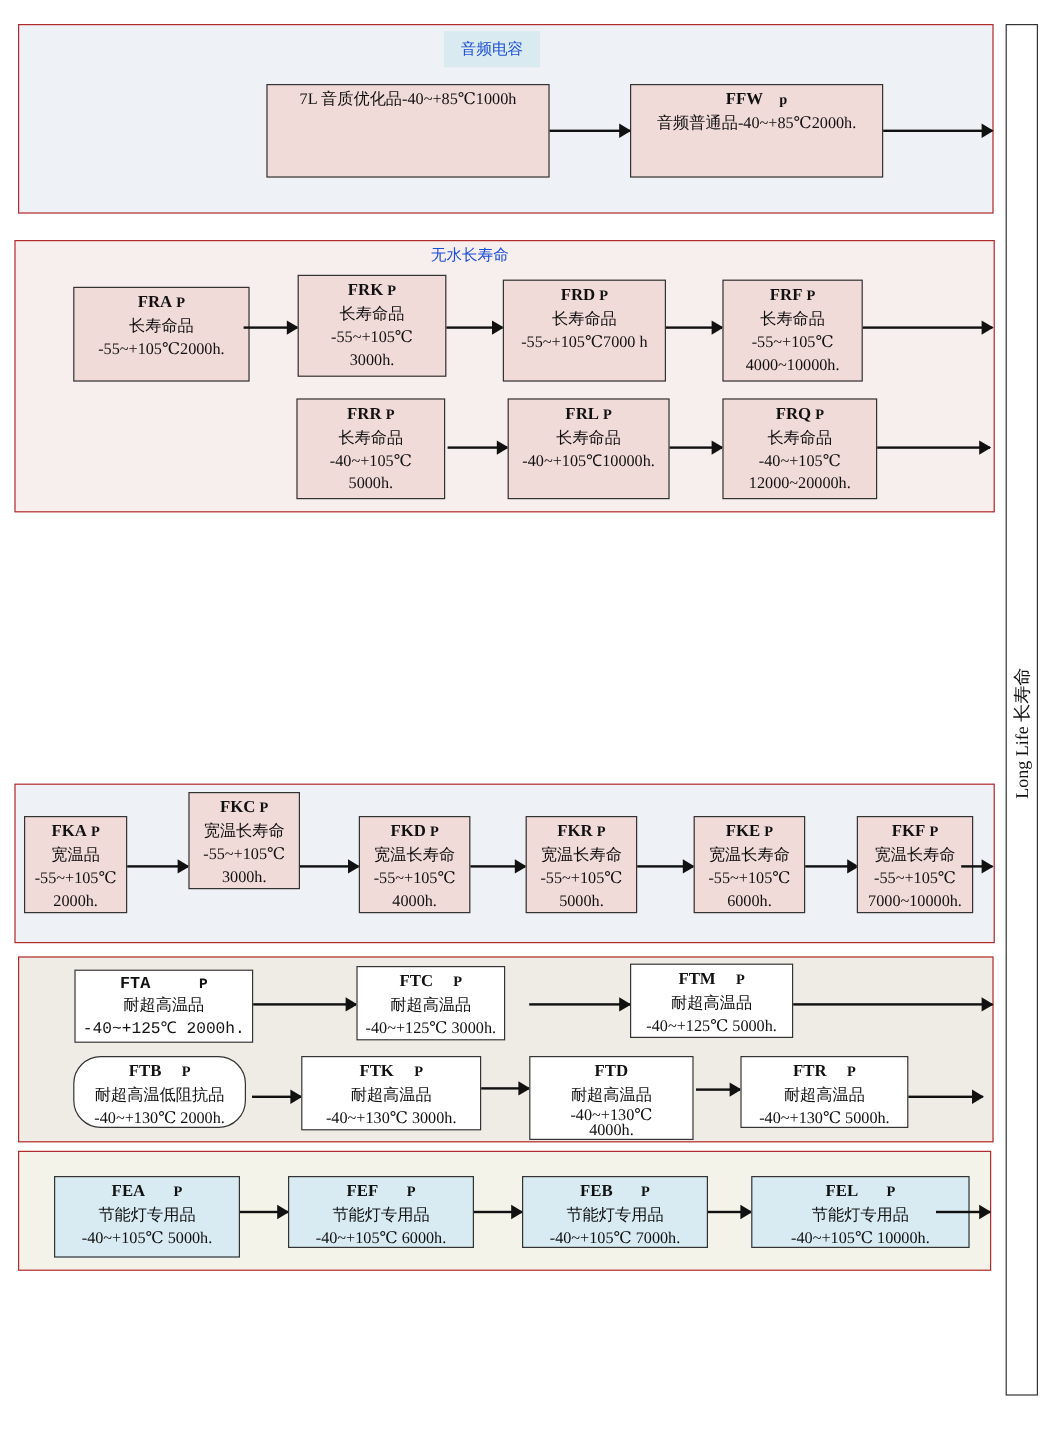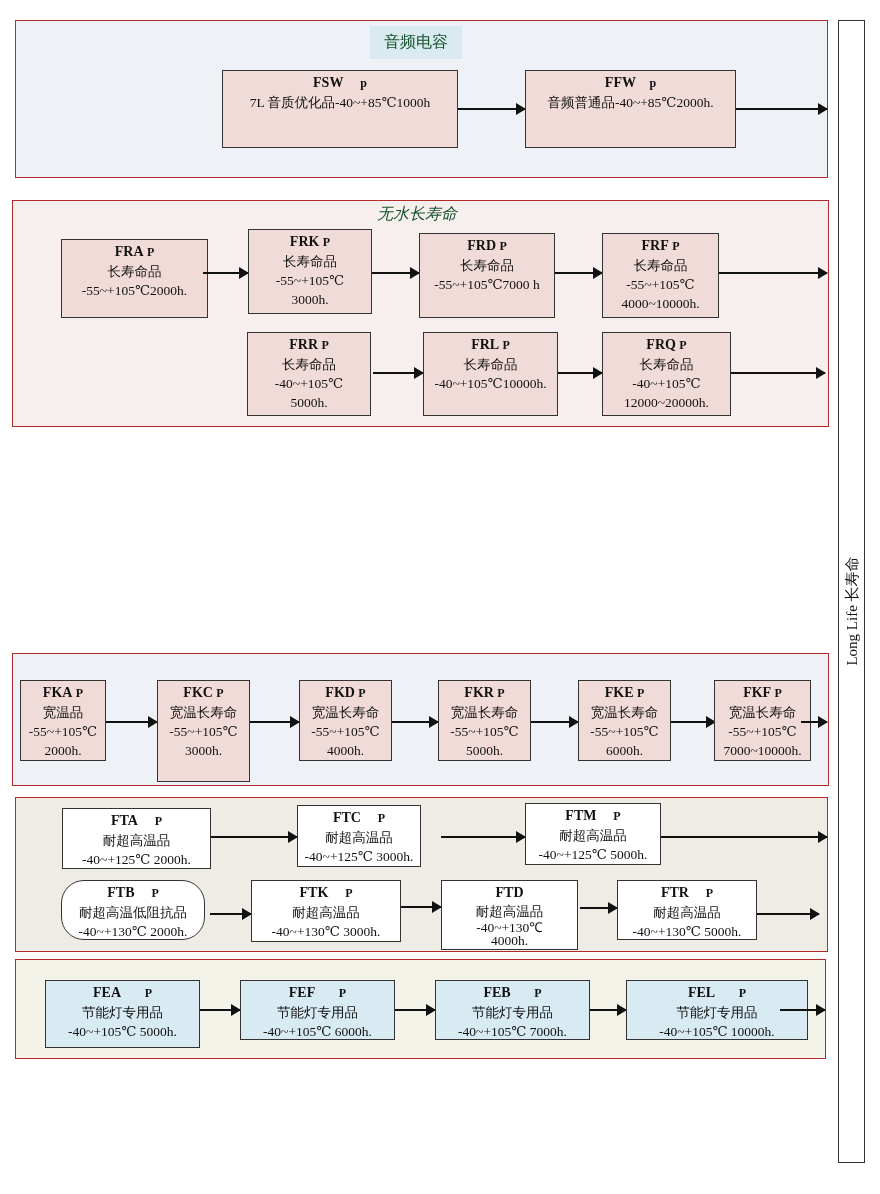--- a/index.html
+++ b/index.html
@@ -4,63 +4,62 @@
 <style>
   html, body { margin:0; padding:0; background:#ffffff; }
   body { width:880px; height:1194px; position:relative; overflow:hidden;
          font-family:"Liberation Serif","DejaVu Serif",serif; color:#111; }
   .group { position:absolute; border:1.5px solid #b22a2a; box-sizing:border-box; }
   .g-audio { background:#eef1f5; }
   .g-nowater { background:#f7eeee; }
   .g-wide { background:#eef1f5; }
   .g-hightemp { background:#efece5; }
   .g-energy { background:#f3f3ea; }
-  .gtitle { position:absolute; font-size:16px; color:#14532d; white-space:nowrap;text-align:right; }
+  .gtitle { position:absolute; font-size:13px; color:#1d4ed8; white-space:nowrap;text-align:right; }
   .gtitle.tagged { background:#d9eaf0; padding:6px 14px; }
   .box { position:absolute; border:1.5px solid #333; box-sizing:border-box;
          text-align:center; font-size:13.5px; line-height:19px; padding-top:2px; }
   .pink { background:#f1dbd9; }
   .white { background:#ffffff; }
   .blue { background:#d8eaf2; }
   .code { font-weight:bold; font-size:14px; }
   .suffix { font-weight:bold; font-size:12px; }
   .line { display:block; white-space:nowrap; }
-  .tight .line { line-height:13px;font-family:Liberation Serif, serif; }
+  .tight .line { line-height:13px; }
   .arrow { position:absolute; height:2px; background:#111; }
   .arrow::after { content:""; position:absolute; right:-1px; top:-5px;
                   border-left:10px solid #111; border-top:6px solid transparent;
                   border-bottom:6px solid transparent; }
   .sidebar { position:absolute; left:838px; top:20px; width:27px; height:1143px;
              border:1.5px solid #333; box-sizing:border-box; background:#fff; }
   .sidebar-label { position:absolute; left:50%; top:590px; transform:translate(-50%,-50%) rotate(-90deg);
                    white-space:nowrap; font-size:15px; }
 </style>
 </head>
 <body>
 
 <div class="sidebar">
   <span class="sidebar-label">Long Life  长寿命</span>
 </div>
 
 <div class="group g-audio" style="left:15px;top:20px;width:813px;height:158px;">
   <span class="gtitle tagged" style="left:354px;top:5px;">音频电容</span>
 </div>
 <div class="box pink" style="left:222px;top:70px;width:236px;height:78px;">
-  <span class="line"><span class="code">FSW</span>&nbsp;&nbsp;&nbsp;&nbsp;&nbsp;<span class="suffix">p</span></span>
   <span class="line">7L 音质优化品-40~+85℃1000h</span>
 </div>
 <div class="arrow" style="left:458px;top:108px;width:67px;"></div>
 <div class="box pink" style="left:525px;top:70px;width:211px;height:78px;">
   <span class="line"><span class="code">FFW</span>&nbsp;&nbsp;&nbsp;&nbsp;<span class="suffix">p</span></span>
   <span class="line">音频普通品-40~+85℃2000h.</span>
 </div>
 <div class="arrow" style="left:736px;top:108px;width:91px;"></div>
 
 <div class="group g-nowater" style="left:12px;top:200px;width:817px;height:227px;">
-  <span class="gtitle" style="left:364px;top:3px;font-style:italic;">无水长寿命</span>
+  <span class="gtitle" style="left:346px;top:3px;">无水长寿命</span>
 </div>
 
 <div class="box pink" style="left:61px;top:239px;width:147px;height:79px;">
   <span class="line"><span class="code">FRA</span> <span class="suffix">P</span></span>
   <span class="line">长寿命品</span>
   <span class="line">-55~+105℃2000h.</span>
 </div>
 <div class="arrow" style="left:203px;top:272px;width:45px;"></div>
 <div class="box pink" style="left:248px;top:229px;width:124px;height:85px;">
   <span class="line"><span class="code">FRK</span> <span class="suffix">P</span></span>
@@ -83,21 +82,21 @@
 </div>
 <div class="arrow" style="left:719px;top:272px;width:108px;"></div>
 
 <div class="box pink" style="left:247px;top:332px;width:124px;height:84px;">
   <span class="line"><span class="code">FRR</span> <span class="suffix">P</span></span>
   <span class="line">长寿命品</span>
   <span class="line">-40~+105℃</span>
   <span class="line">5000h.</span>
 </div>
 <div class="arrow" style="left:373px;top:372px;width:50px;"></div>
-<div class="box pink" style="left:423px;top:332px;width:135px;height:84px;">
+<div class="box pink" style="left:423px;top:332px;width:135px;height:84px;font-family:Liberation Serif, serif;">
   <span class="line"><span class="code">FRL</span> <span class="suffix">P</span></span>
   <span class="line">长寿命品</span>
   <span class="line">-40~+105℃10000h.</span>
 </div>
 <div class="arrow" style="left:558px;top:372px;width:44px;"></div>
 <div class="box pink" style="left:602px;top:332px;width:129px;height:84px;">
   <span class="line"><span class="code">FRQ</span> <span class="suffix">P</span></span>
   <span class="line">长寿命品</span>
   <span class="line">-40~+105℃</span>
   <span class="line">12000~20000h.</span>
@@ -105,21 +104,21 @@
 <div class="arrow" style="left:731px;top:372px;width:94px;"></div>
 
 <div class="group g-wide" style="left:12px;top:653px;width:817px;height:133px;"></div>
 <div class="box pink" style="left:20px;top:680px;width:86px;height:81px;">
   <span class="line"><span class="code">FKA</span> <span class="suffix">P</span></span>
   <span class="line">宽温品</span>
   <span class="line">-55~+105℃</span>
   <span class="line">2000h.</span>
 </div>
 <div class="arrow" style="left:106px;top:721px;width:51px;"></div>
-<div class="box pink" style="left:157px;top:680px;width:93px;height:102px;">
+<div class="box pink" style="left:157px;top:660px;width:93px;height:81px;">
   <span class="line"><span class="code">FKC</span> <span class="suffix">P</span></span>
   <span class="line">宽温长寿命</span>
   <span class="line">-55~+105℃</span>
   <span class="line">3000h.</span>
 </div>
 <div class="arrow" style="left:250px;top:721px;width:49px;"></div>
 <div class="box pink" style="left:299px;top:680px;width:93px;height:81px;">
   <span class="line"><span class="code">FKD</span> <span class="suffix">P</span></span>
   <span class="line">宽温长寿命</span>
   <span class="line">-55~+105℃</span>
@@ -142,21 +141,21 @@
 <div class="arrow" style="left:671px;top:721px;width:44px;"></div>
 <div class="box pink" style="left:714px;top:680px;width:97px;height:81px;">
   <span class="line"><span class="code">FKF</span> <span class="suffix">P</span></span>
   <span class="line">宽温长寿命</span>
   <span class="line">-55~+105℃</span>
   <span class="line">7000~10000h.</span>
 </div>
 <div class="arrow" style="left:801px;top:721px;width:26px;"></div>
 
 <div class="group g-hightemp" style="left:15px;top:797px;width:813px;height:155px;"></div>
-<div class="box white" style="left:62px;top:808px;width:149px;height:61px;">
+<div class="box white" style="left:62px;top:808px;width:149px;height:61px;font-family:Liberation Mono, monospace;">
   <span class="line"><span class="code">FTA</span>&nbsp;&nbsp;&nbsp;&nbsp;&nbsp;<span class="suffix">P</span></span>
   <span class="line">耐超高温品</span>
   <span class="line">-40~+125℃  2000h.</span>
 </div>
 <div class="arrow" style="left:211px;top:836px;width:86px;"></div>
 <div class="box white" style="left:297px;top:805px;width:124px;height:62px;">
   <span class="line"><span class="code">FTC</span>&nbsp;&nbsp;&nbsp;&nbsp;&nbsp;<span class="suffix">P</span></span>
   <span class="line">耐超高温品</span>
   <span class="line">-40~+125℃  3000h.</span>
 </div>

